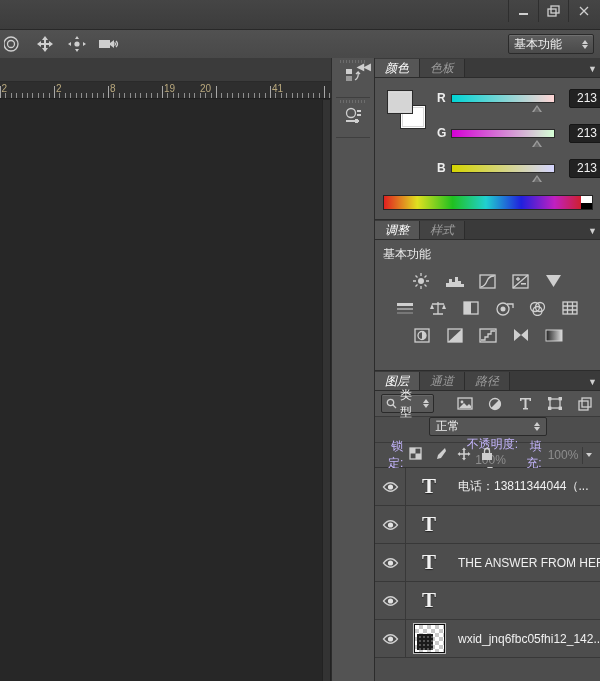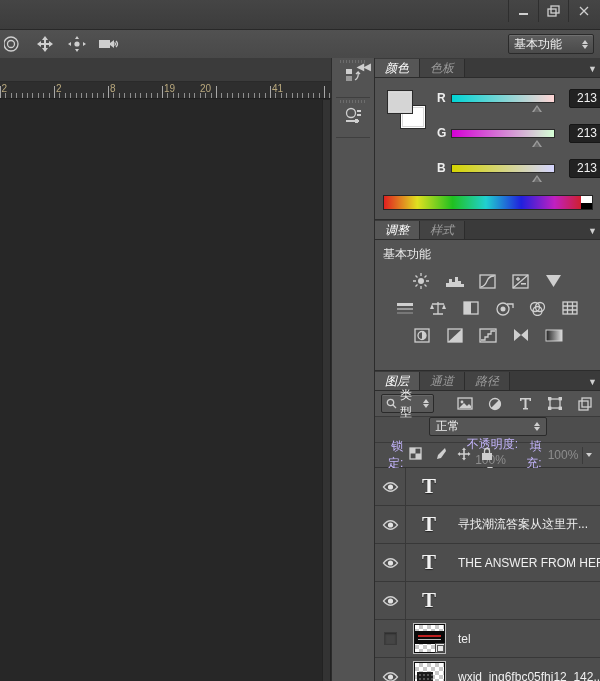--- a/index.html
+++ b/index.html
@@ -535,33 +535,33 @@
         <div class="lrow">
           <div class="eyecell">
             <svg width="17" height="12">
                 <path d="M1.5 6 Q8.5 -2.5 15.5 6 Q8.5 14.5 1.5 6 Z" class="icon-stroke" stroke="#e2e2e2"></path>
                 <circle cx="8.5" cy="6" r="2.6" fill="#e2e2e2"></circle>
               </svg>
           </div>
           <div class="thumbcell">
               <span class="t-thumb">T</span>
             </div>
+          <div class="lname">电话：13811344044（...</div>
         </div>
 
         <div class="lrow">
           <div class="eyecell">
             <svg width="17" height="12">
                 <path d="M1.5 6 Q8.5 -2.5 15.5 6 Q8.5 14.5 1.5 6 Z" class="icon-stroke" stroke="#e2e2e2"></path>
                 <circle cx="8.5" cy="6" r="2.6" fill="#e2e2e2"></circle>
               </svg>
           </div>
           <div class="thumbcell">
               <span class="t-thumb">T</span>
             </div>
-          <div class="lname">寻找潮流答案从这里开...</div>
         </div>
 
         <div class="lrow">
           <div class="eyecell">
             <svg width="17" height="12">
                 <path d="M1.5 6 Q8.5 -2.5 15.5 6 Q8.5 14.5 1.5 6 Z" class="icon-stroke" stroke="#e2e2e2"></path>
                 <circle cx="8.5" cy="6" r="2.6" fill="#e2e2e2"></circle>
               </svg>
           </div>
           <div class="thumbcell">
@@ -575,35 +575,20 @@
             <svg width="17" height="12">
                 <path d="M1.5 6 Q8.5 -2.5 15.5 6 Q8.5 14.5 1.5 6 Z" class="icon-stroke" stroke="#e2e2e2"></path>
                 <circle cx="8.5" cy="6" r="2.6" fill="#e2e2e2"></circle>
               </svg>
           </div>
           <div class="thumbcell">
               <span class="t-thumb">T</span>
             </div>
         </div>
 
-        <div class="lrow">
-          <div class="eyecell">
-            <span class="emptybox"></span>
-          </div>
-          <div class="thumbcell">
-            <span class="img-thumb">
-              <span class="telband">
-                  <i></i>
-                  <i class="w"></i>
-                </span>
-              <span class="sobadge"></span>
-            </span>
-          </div>
-          <div class="lname">tel</div>
-        </div>
 
         <div class="lrow">
           <div class="eyecell">
             <svg width="17" height="12">
                 <path d="M1.5 6 Q8.5 -2.5 15.5 6 Q8.5 14.5 1.5 6 Z" class="icon-stroke" stroke="#e2e2e2"></path>
                 <circle cx="8.5" cy="6" r="2.6" fill="#e2e2e2"></circle>
               </svg>
           </div>
           <div class="thumbcell">
             <span class="img-thumb">

